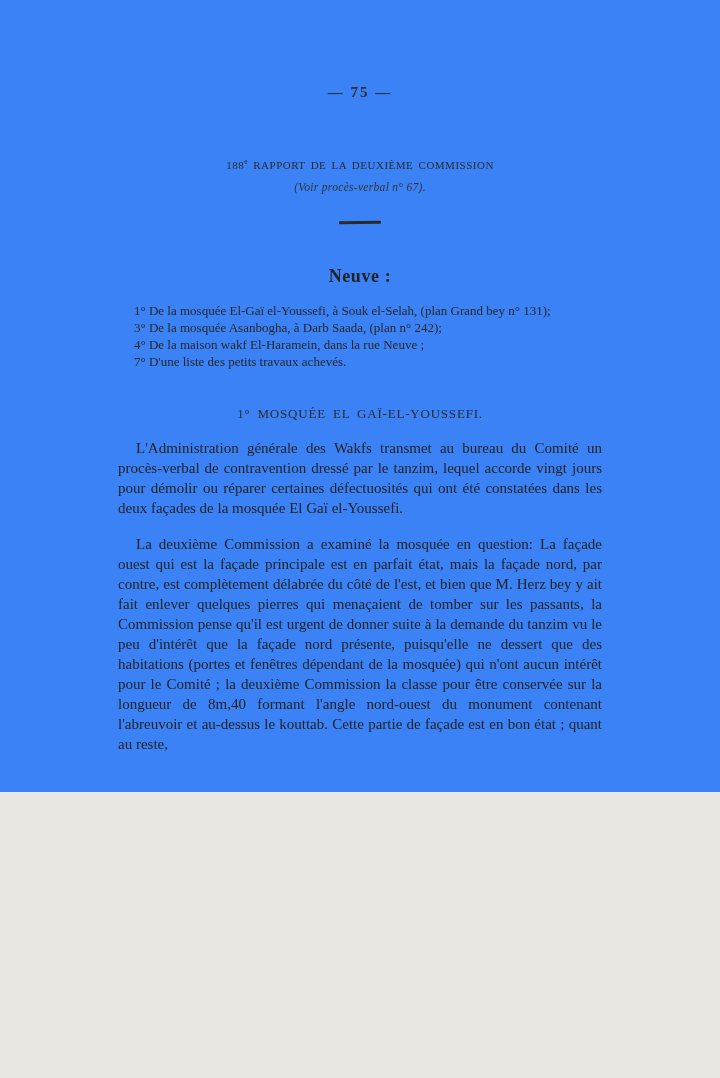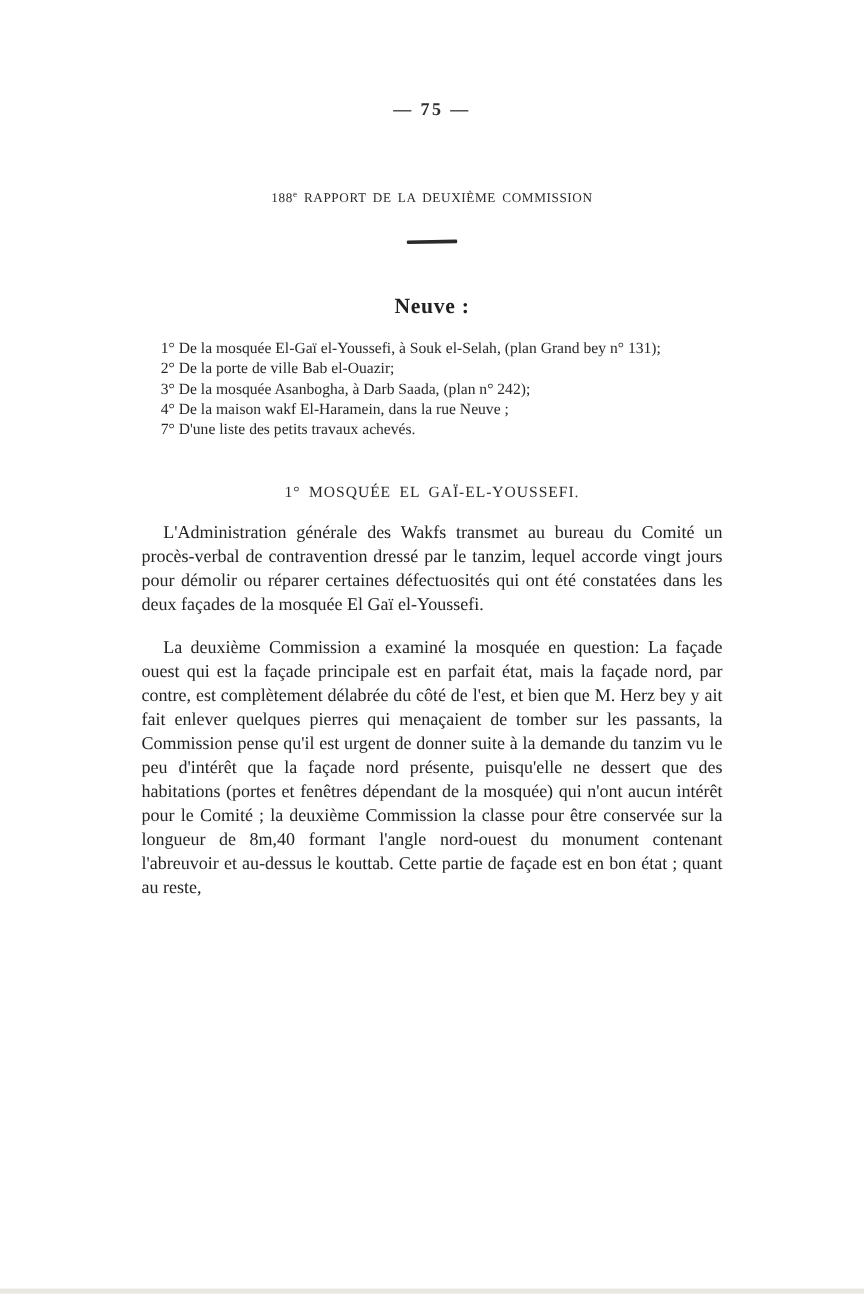--- a/index.html
+++ b/index.html
@@ -3,23 +3,23 @@
 <meta charset="utf-8">
 <style>
   html, body {
     margin: 0;
     padding: 0;
     background: #e9e7e2;
   }
   .page {
     position: relative;
     width: 720px;
-    height: 1074px;
+    height: 792px;
     margin: 0 auto;
-    background: #ffffff;
+    background: #3b82f6;
     box-sizing: border-box;
     padding-top: 84px;
     font-family: "Liberation Serif", "DejaVu Serif", serif;
     color: #262626;
     overflow: hidden;
   }
   .page-number {
     text-align: center;
     font-size: 15px;
     font-weight: bold;
@@ -104,28 +104,28 @@
 <body>
 
 <div class="page">
 
   <div class="page-number">— 75 —</div>
 
   <div class="content">
 
     <div class="report-title"><span>188</span><sup>e</sup><span> RAPPORT DE LA DEUXIÈME COMMISSION</span></div>
 
+    <div class="report-subtitle">(Voir procès-verbal n° 67).</div>
 
     <div class="rule"></div>
 
     <div class="examen-heading">Neuve :</div>
 
     <div class="examen-list">
       <p class="examen-item">1° De la mosquée El-Gaï el-Youssefi, à Souk el-Selah, (plan Grand bey n° 131);</p>
-      <p class="examen-item">2° De la porte de ville Bab el-Ouazir;</p>
       <p class="examen-item">3° De la mosquée Asanbogha, à Darb Saada, (plan n° 242);</p>
       <p class="examen-item">4° De la maison wakf El-Haramein, dans la rue Neuve ;</p>
       <p class="examen-item">7° D'une liste des petits travaux achevés.</p>
     </div>
 
     <div class="section-heading">1° MOSQUÉE EL GAÏ-EL-YOUSSEFI.</div>
 
     <div class="body-block">
       <p class="body-para">L'Administration générale des Wakfs transmet au bureau du Comité un procès-verbal de contravention dressé par le tanzim, lequel accorde vingt jours pour démolir ou réparer certaines défectuosités qui ont été constatées dans les deux façades de la mosquée El Gaï el-Youssefi.</p>
       <p class="body-para">La deuxième Commission a examiné la mosquée en question: La façade ouest qui est la façade principale est en parfait état, mais la façade nord, par contre, est complètement délabrée du côté de l'est, et bien que M. Herz bey y ait fait enlever quelques pierres qui menaçaient de tomber sur les passants, la Commission pense qu'il est urgent de donner suite à la demande du tanzim vu le peu d'intérêt que la façade nord présente, puisqu'elle ne dessert que des habitations (portes et fenêtres dépendant de la mosquée) qui n'ont aucun intérêt pour le Comité ; la deuxième Commission la classe pour être conservée sur la longueur de 8m,40 formant l'angle nord-ouest du monument contenant l'abreuvoir et au-dessus le kouttab. Cette partie de façade est en bon état ; quant au reste,</p>

